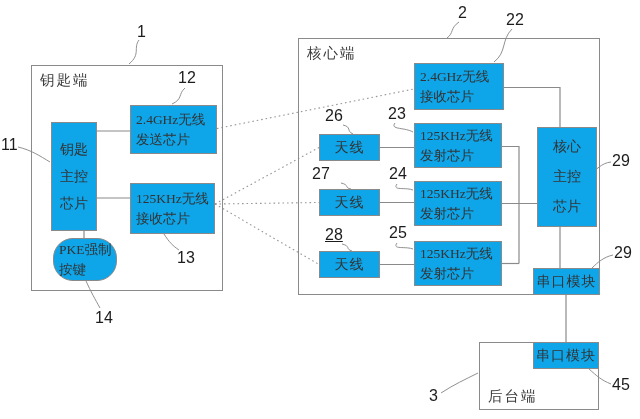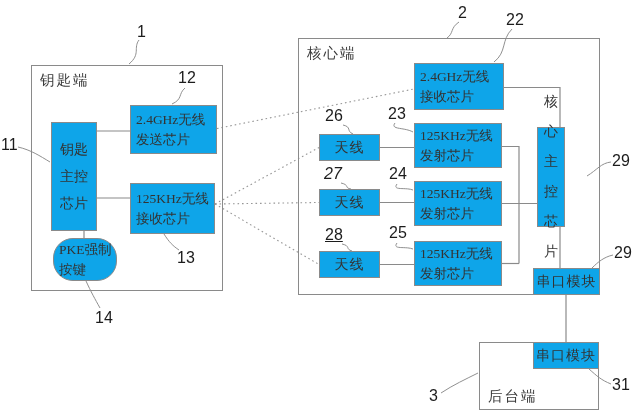--- a/index.html
+++ b/index.html
@@ -124,21 +124,21 @@
     <span class="lbl">125KHz无线
 发射芯片</span>
   </div>
   <div class="block one" style="left:319px;top:251px;width:61px;height:27px;">
     <span class="lbl">天线</span>
   </div>
   <div class="block pad" style="left:414px;top:241px;width:88px;height:45px;">
     <span class="lbl">125KHz无线
 发射芯片</span>
   </div>
-  <div class="block v30" style="left:537px;top:127px;width:28px;height:100px;">
+  <div class="block v30" style="left:537px;top:127px;width:60px;height:100px;">
     <span class="lbl">核心
 主控
 芯片</span>
   </div>
   <div class="block one" style="left:533px;top:268px;width:67px;height:27px;">
     <span class="lbl">串口模块</span>
   </div>
 
   <div class="block one" style="left:533px;top:342px;width:66px;height:27px;">
     <span class="lbl">串口模块</span>
@@ -146,22 +146,22 @@
 
   <span class="ref" style="left:137px;top:23px;">1</span>
   <span class="ref" style="left:1px;top:136px;">11</span>
   <span class="ref" style="left:178px;top:69px;">12</span>
   <span class="ref" style="left:177px;top:249px;">13</span>
   <span class="ref" style="left:95px;top:309px;">14</span>
   <span class="ref" style="left:458px;top:4px;">2</span>
   <span class="ref" style="left:506px;top:11px;">22</span>
   <span class="ref" style="left:388px;top:105px;">23</span>
   <span class="ref" style="left:325px;top:107px;">26</span>
-  <span class="ref" style="left:324px;top:165px;font-style:italic;">27</span>
+  <span class="ref" style="left:312px;top:165px;">27</span>
   <span class="ref" style="left:389px;top:165px;">24</span>
   <span class="ref" style="left:325px;top:226px;text-decoration:underline;">28</span>
   <span class="ref" style="left:389px;top:224px;">25</span>
   <span class="ref" style="left:612px;top:152px;">29</span>
   <span class="ref" style="left:614px;top:244px;">29</span>
-  <span class="ref" style="left:612px;top:376px;">31</span>
+  <span class="ref" style="left:612px;top:376px;">45</span>
   <span class="ref" style="left:429px;top:387px;">3</span>
 
 </div>
 
 </body></html>

